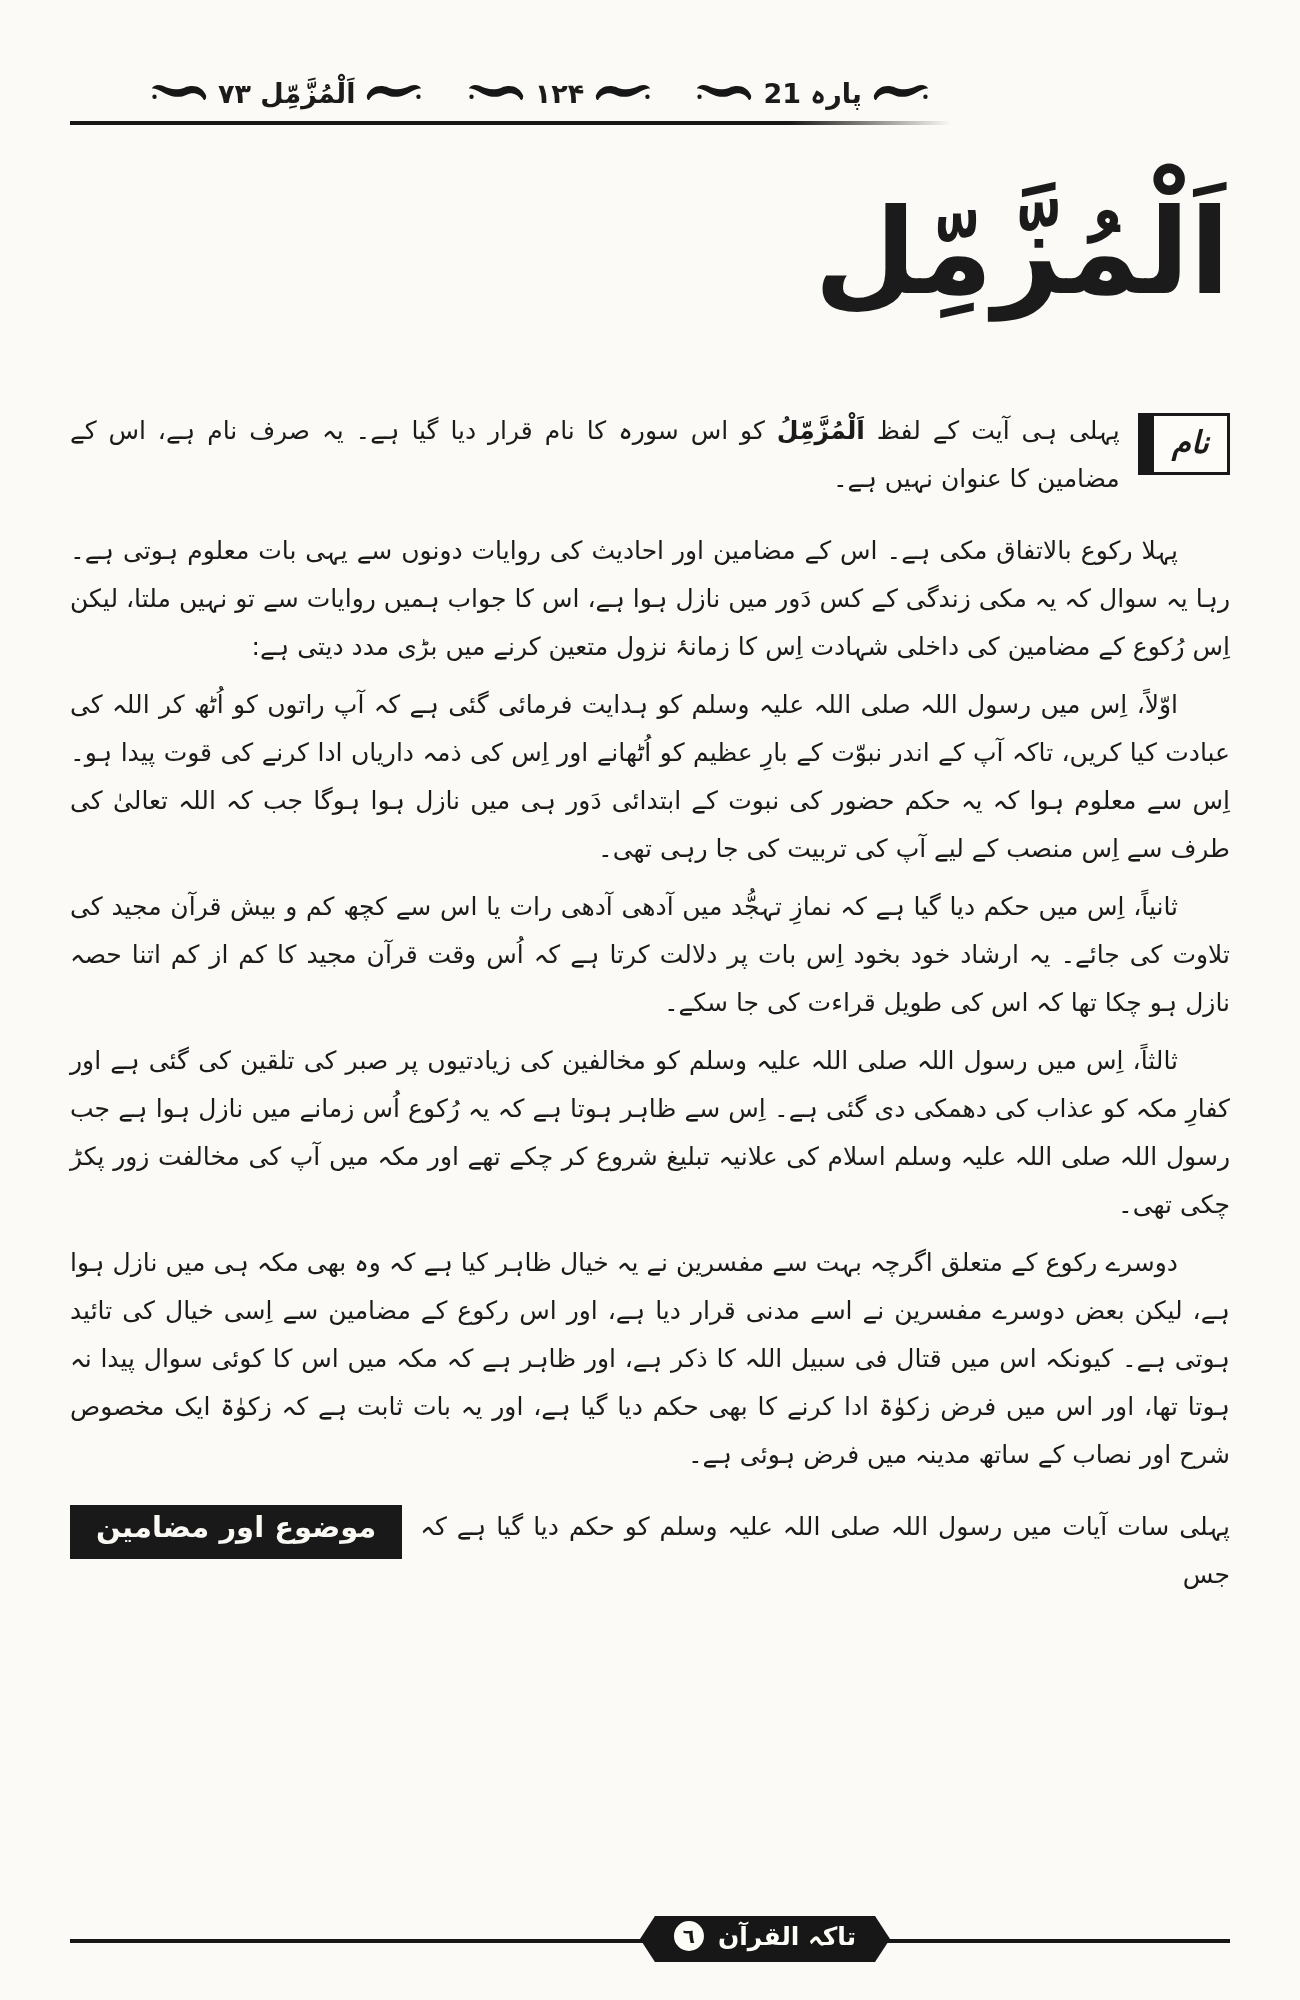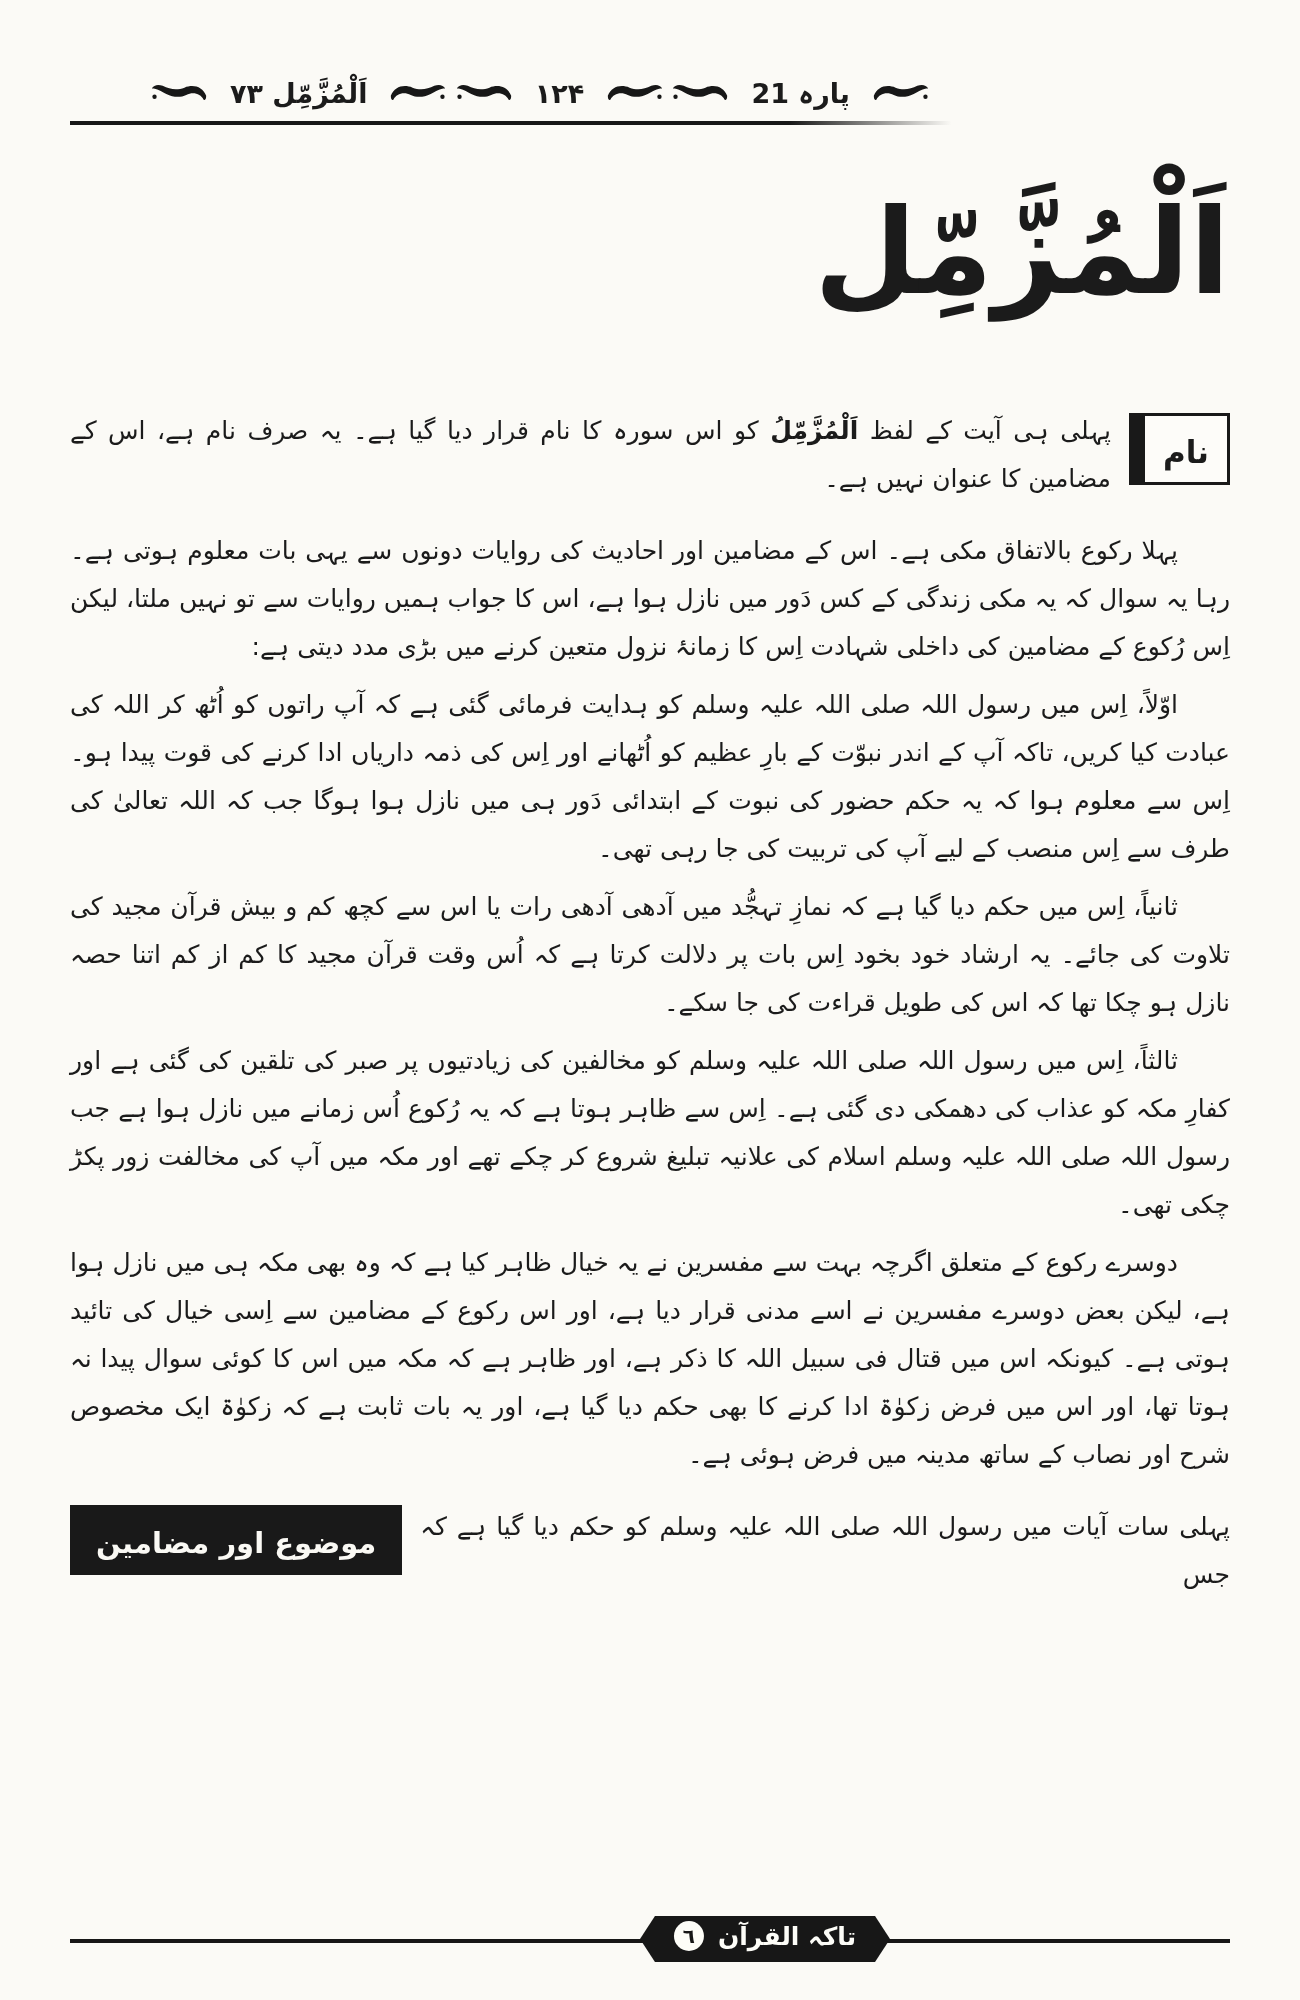--- a/index.html
+++ b/index.html
@@ -17,21 +17,21 @@
   }
 
   
   .header {
     width:780px;
     margin-right:300px;            
     display:flex;
     justify-content:space-between;
     align-items:center;
   }
-  .h-item { display:flex; align-items:center; gap:22px; font-size:27px; font-weight:bold; white-space:nowrap; }
+  .h-item { display:flex; align-items:center; gap:10px; font-size:27px; font-weight:bold; white-space:nowrap; }
   .fl { width:58px; height:22px; flex:0 0 auto; }
   .fl.mirror { transform:scaleX(-1); }
   .header-rule {
     height:4px;
     margin-top:12px;
     background:linear-gradient(90deg,#171717 0%,#171717 62%,rgba(23,23,23,0) 76%);
   }
 
   
   .title {
@@ -51,31 +51,32 @@
   .hbox {
     font-weight:bold;
     line-height:1.3;
   }
   .hbox.outlined {
     float:right;
     margin-left:18px;
     margin-top:6px;
     border:3px solid #191919;
     border-left-width:16px;
-    padding:16px 18px 10px 18px;
+    padding:6px 18px 10px 18px;
     font-size:31px;
     background:#fdfcf9;
+    font-style:italic;
   }
   .hbox.solid {
     float:left;
     margin-right:18px;
     margin-top:2px;
     background:#191919;
     color:#faf9f4;
-    padding:20px 26px 12px 26px;
+    padding:4px 26px 12px 26px;
     font-size:29px;
   }
   .emph { font-weight:bold; }
 
   
   .footer { position:absolute; bottom:34px; left:70px; right:70px; height:50px; }
   .footer-rule { position:absolute; top:23px; left:0; right:0; height:4px; background:#171717; }
   .footer-cartouche {
     position:absolute; top:0; left:50%;
     transform:translateX(-50%) translateX(115px); 

